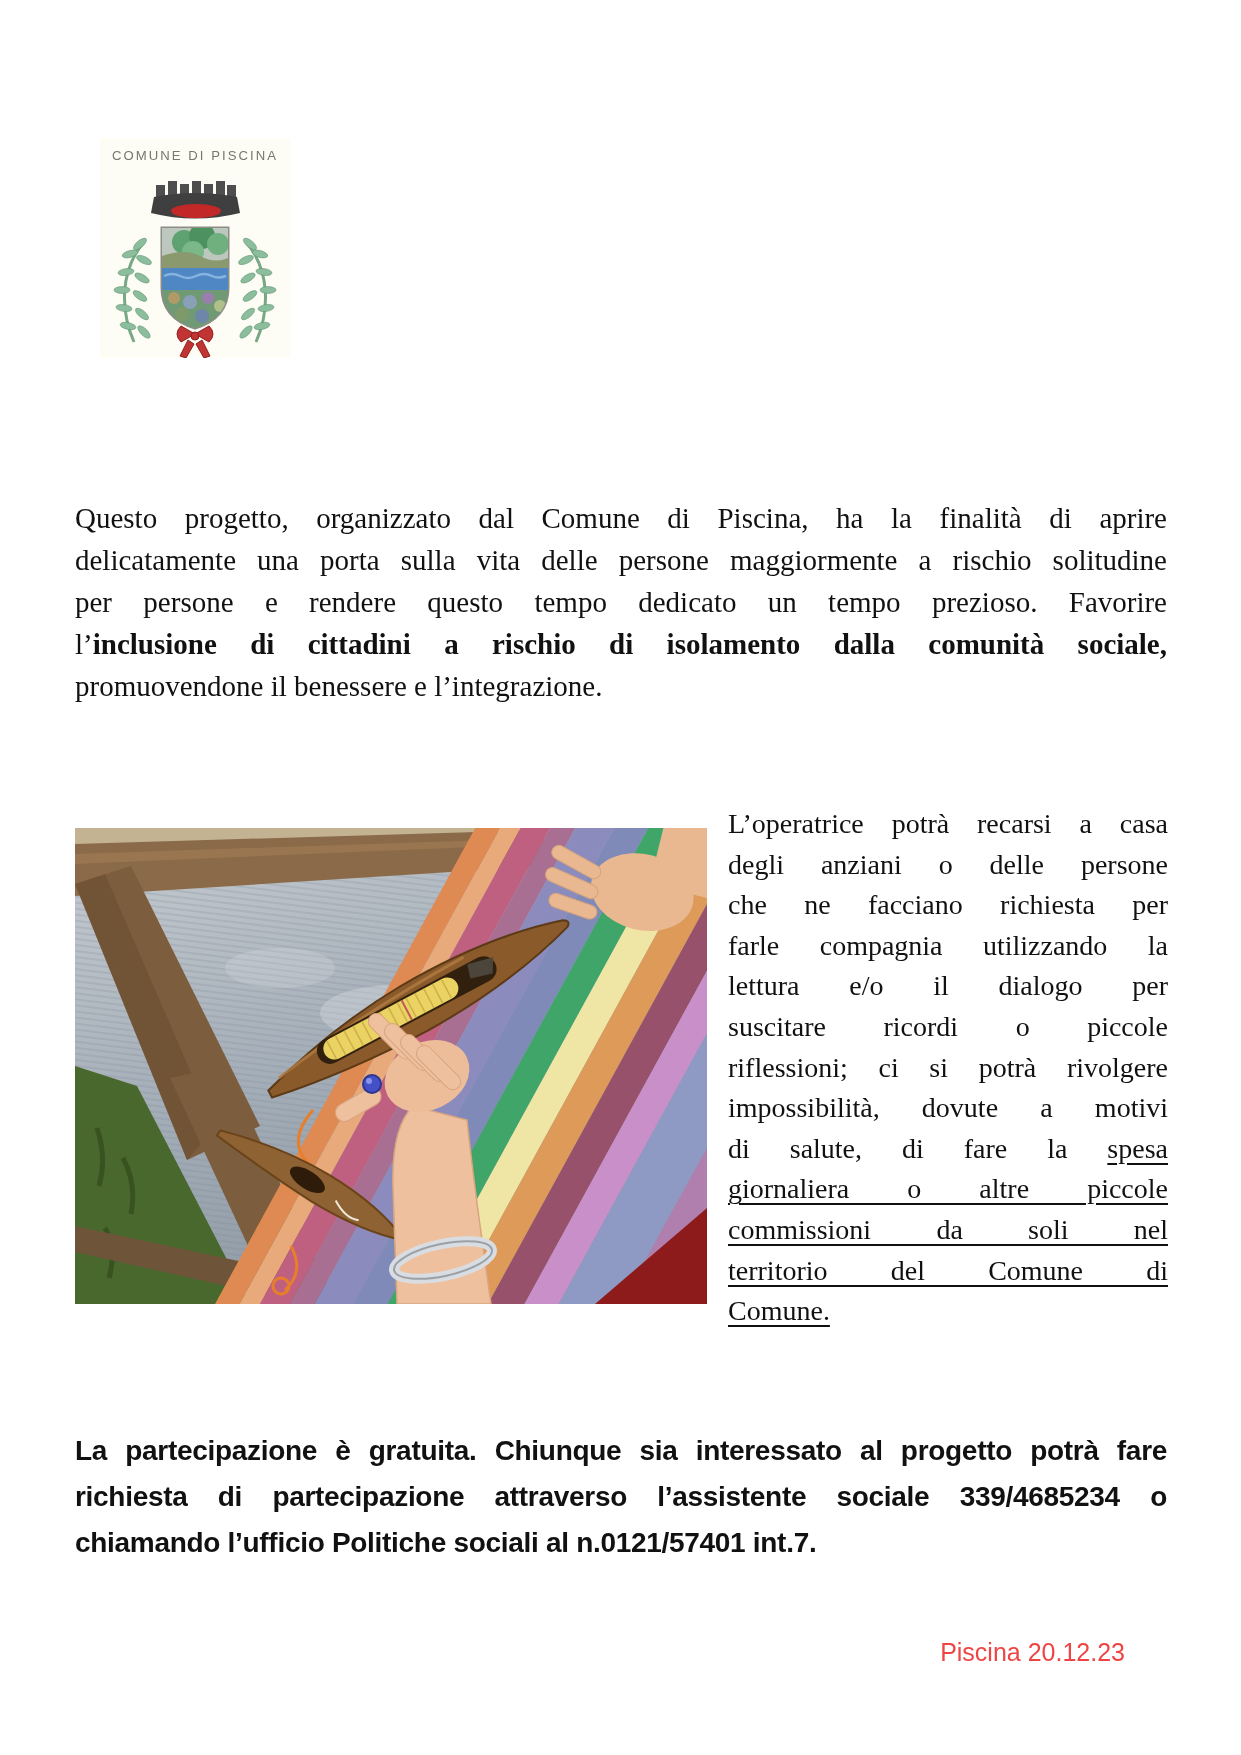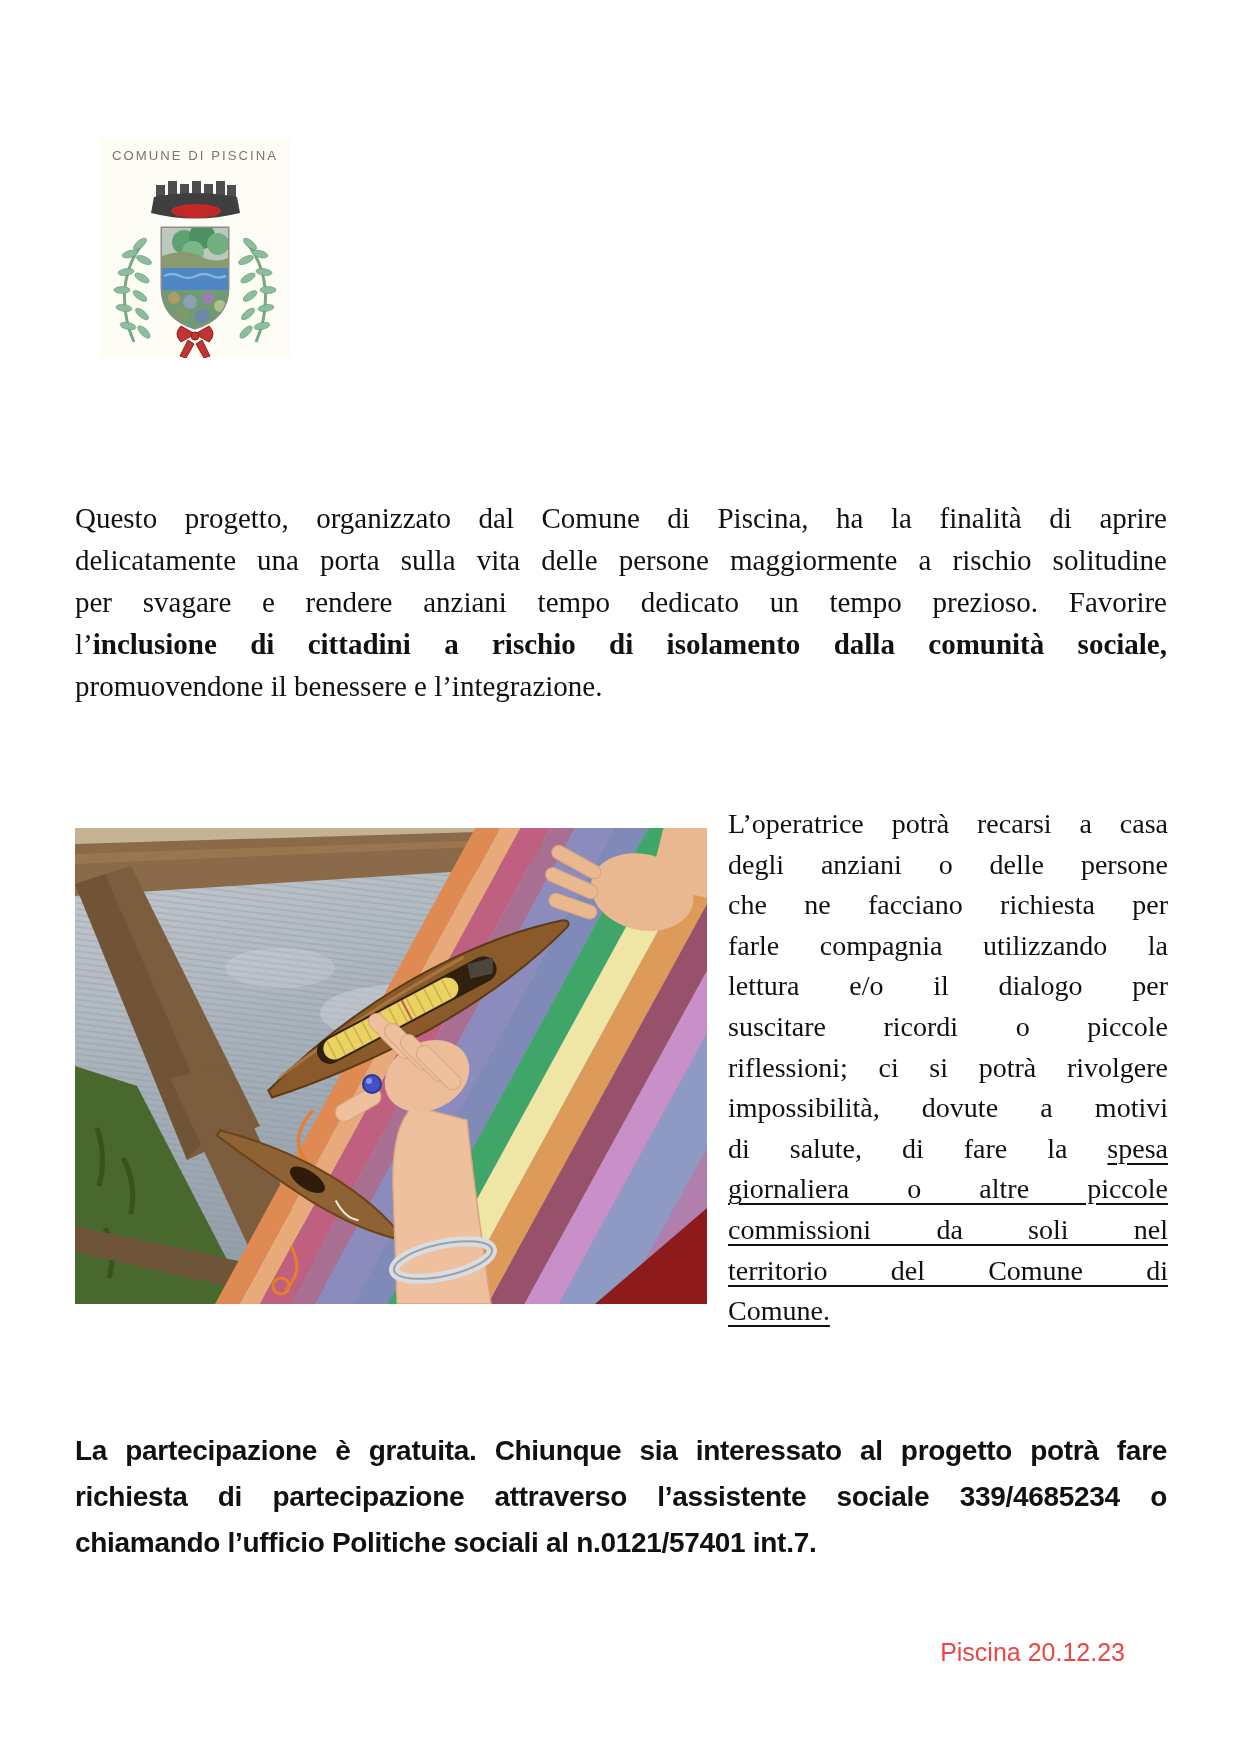--- a/index.html
+++ b/index.html
@@ -131,21 +131,21 @@
       <path d="M88 202 l-8 16 6 2 8 -14 z"></path>
       <path d="M102 202 l8 16 -6 2 -8 -14 z"></path>
       <circle cx="95" cy="198" r="4"></circle>
     </g>
   </svg>
 
 
   <div class="abs intro">
     <div class="jline">Questo progetto, organizzato dal Comune di Piscina,  ha la finalità di aprire</div>
     <div class="jline">delicatamente una porta sulla vita delle persone maggiormente a rischio solitudine</div>
-    <div class="jline">per svagare e rendere anziani tempo dedicato un tempo prezioso. Favorire</div>
+    <div class="jline">per persone e rendere questo tempo dedicato un tempo prezioso. Favorire</div>
     <div class="jline"><span>l’</span><span class="b">inclusione di cittadini a rischio di isolamento dalla comunità sociale,</span></div>
     <div class="lastline">promuovendone il benessere e l’integrazione.</div>
   </div>
 
   <svg class="abs photo" viewBox="0 0 632 476" preserveAspectRatio="none">
     <defs>
       <linearGradient id="gwarp" x1="0" y1="0" x2="0.4" y2="1">
         <stop offset="0" stop-color="#c7ccd1"></stop>
         <stop offset="0.55" stop-color="#a4aeb8"></stop>
         <stop offset="1" stop-color="#8d99a4"></stop>

